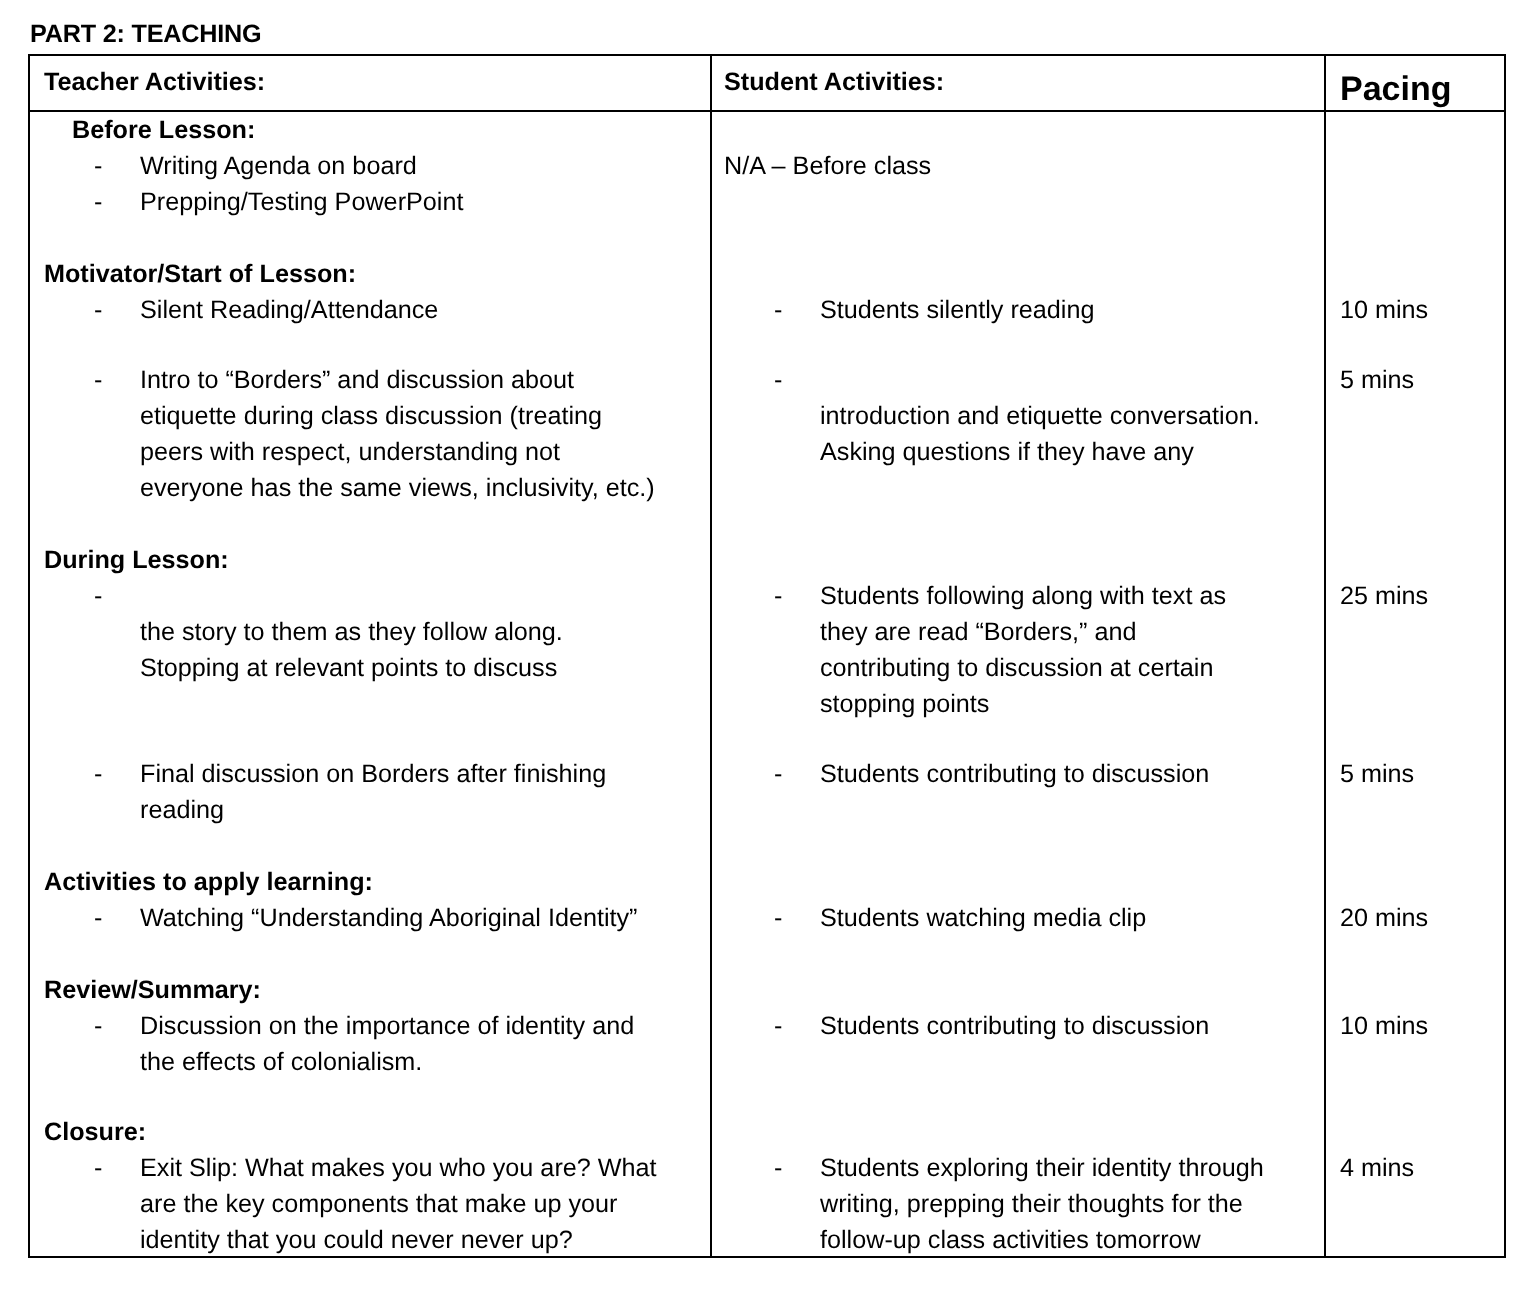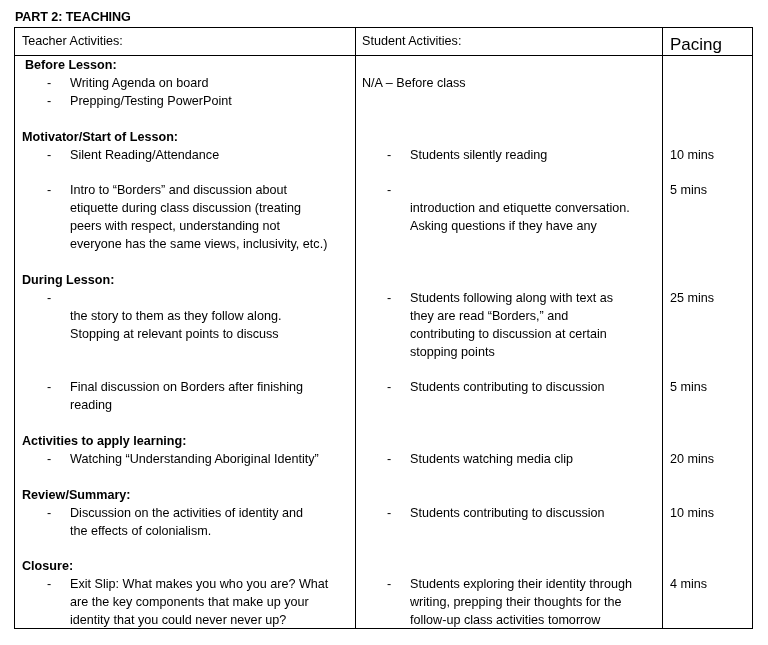--- a/index.html
+++ b/index.html
@@ -2,41 +2,41 @@
 <html><head>
 <meta charset="utf-8">
 <style>
   html, body { margin:0; padding:0; background:#ffffff; }
   body { width:768px; height:645px; position:relative; overflow:hidden;
          font-family:"Liberation Sans", sans-serif; color:#000; font-size:12.6px; }
   .title { position:absolute; left:15px; top:10px; font-weight:bold; font-size:12.6px; letter-spacing:-0.1px; }
   .tbl { position:absolute; left:14px; top:27px; width:739px; height:602px; border:1px solid #000; box-sizing:border-box; }
   .vline { position:absolute; top:0; bottom:0; width:1px; background:#000; }
   .hline { position:absolute; left:0; right:0; height:1px; background:#000; top:27px; }
-  .hdr { position:absolute; top:6px; font-weight:normal; }
+  .hdr { position:absolute; top:6px; font-weight:bold; }
   .hdr.small { font-size:17px; top:7px; }
   .t { position:absolute; white-space:nowrap; line-height:18px; }
   .b { font-weight:bold; }
   .dash { position:absolute; line-height:18px; }
 </style>
 </head>
 <body>
 
 <div class="title">PART 2: TEACHING</div>
 
 <div class="tbl">
   <div class="vline" style="left:340px"></div>
   <div class="vline" style="left:647px"></div>
   <div class="hline"></div>
 
   <div class="hdr" style="left:7px">Teacher Activities:</div>
   <div class="hdr" style="left:347px">Student Activities:</div>
   <div class="hdr small" style="left:655px">Pacing</div>
 
-  <div class="t b" style="left:10px;top:28px">Before Lesson:</div>
+  <div class="t b" style="left:21px;top:28px">Before Lesson:</div>
   <div class="dash" style="left:32px;top:46px">-</div>
   <div class="t" style="left:55px;top:46px">Writing Agenda on board</div>
   <div class="dash" style="left:32px;top:64px">-</div>
   <div class="t" style="left:55px;top:64px">Prepping/Testing PowerPoint</div>
   <div class="t" style="left:347px;top:46px">N/A – Before class</div>
 
   <div class="t b" style="left:7px;top:100px">Motivator/Start of Lesson:</div>
   <div class="dash" style="left:32px;top:118px">-</div>
   <div class="t" style="left:55px;top:118px">Silent Reading/Attendance</div>
   <div class="dash" style="left:372px;top:118px">-</div>
@@ -73,21 +73,21 @@
 
   <div class="t b" style="left:7px;top:404px">Activities to apply learning:</div>
   <div class="dash" style="left:32px;top:422px">-</div>
   <div class="t" style="left:55px;top:422px">Watching “Understanding Aboriginal Identity”</div>
   <div class="dash" style="left:372px;top:422px">-</div>
   <div class="t" style="left:395px;top:422px">Students watching media clip</div>
   <div class="t" style="left:655px;top:422px">20 mins</div>
 
   <div class="t b" style="left:7px;top:458px">Review/Summary:</div>
   <div class="dash" style="left:32px;top:476px">-</div>
-  <div class="t" style="left:55px;top:476px">Discussion on the activities of identity and</div>
+  <div class="t" style="left:55px;top:476px">Discussion on the importance of identity and</div>
   <div class="t" style="left:55px;top:494px">the effects of colonialism.</div>
   <div class="dash" style="left:372px;top:476px">-</div>
   <div class="t" style="left:395px;top:476px">Students contributing to discussion</div>
   <div class="t" style="left:655px;top:476px">10 mins</div>
 
   <div class="t b" style="left:7px;top:529px">Closure:</div>
   <div class="dash" style="left:32px;top:547px">-</div>
   <div class="t" style="left:55px;top:547px">Exit Slip: What makes you who you are? What</div>
   <div class="t" style="left:55px;top:565px">are the key components that make up your</div>
   <div class="t" style="left:55px;top:583px">identity that you could never never up?</div>

